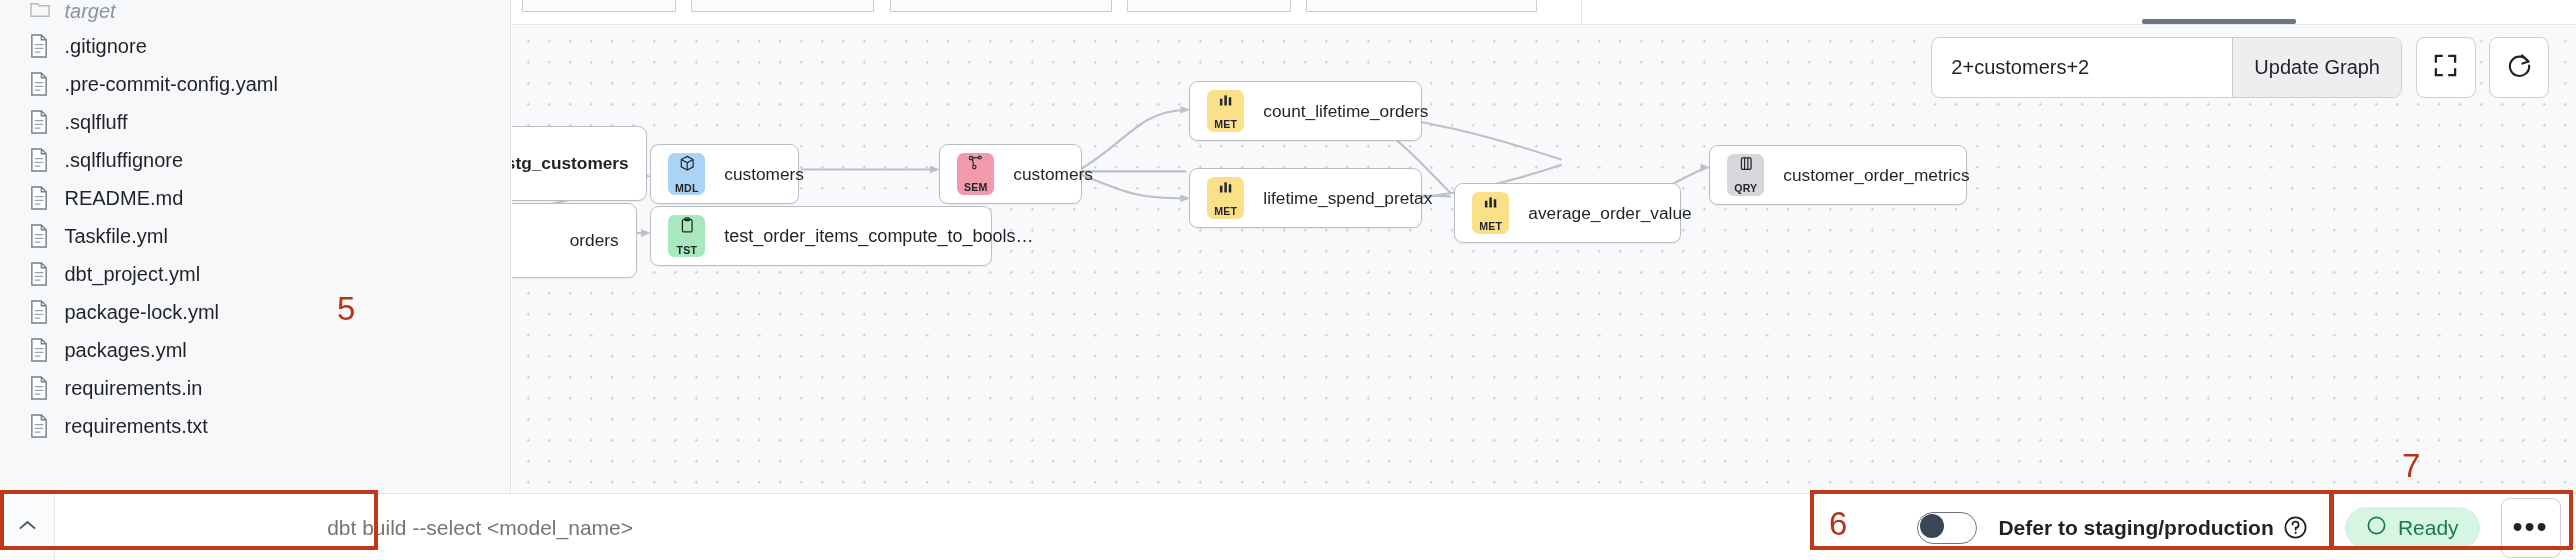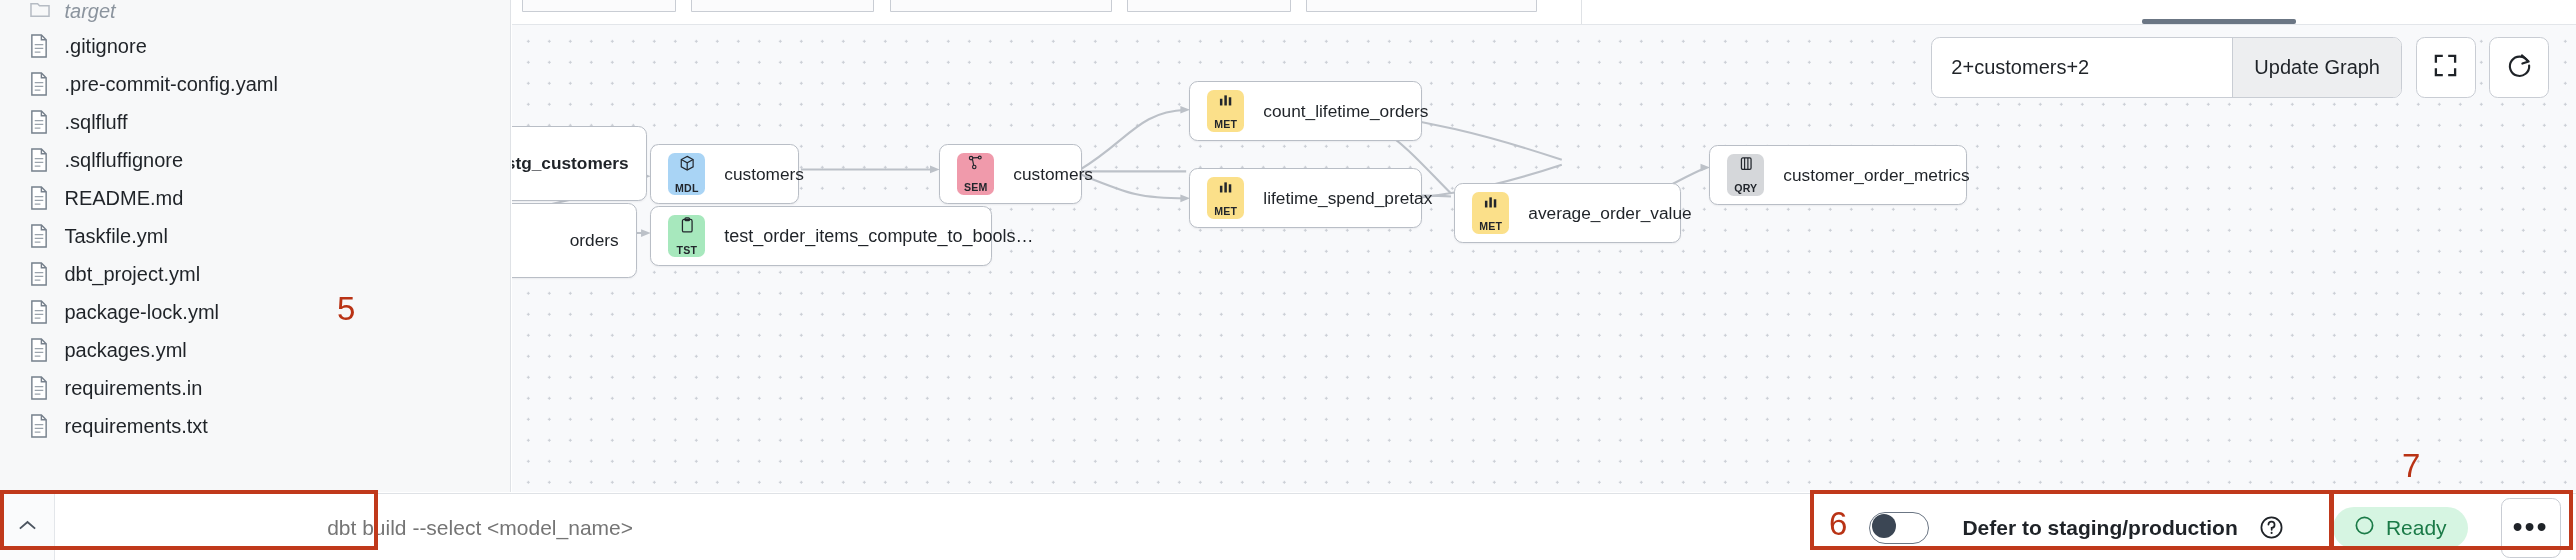--- a/index.html
+++ b/index.html
@@ -104,21 +104,21 @@
   #bottombar {
     position: absolute; left: 0; bottom: 0; width: 2576px; height: 68px;
     background: #ffffff; border-top: 1px solid #dfe2e6;
     display: flex; align-items: center;
   }
   #chevron-cell { width: 55px; height: 68px; display: flex; align-items: center;
                   justify-content: center; border-right: 1px solid #e3e6ea;
                   background: #fafbfc; cursor: pointer; }
   #cmd-input { flex: 0 0 auto; width: 578px; height: 68px; border: 0; outline: none; background: transparent;
                font-family: "Liberation Sans", sans-serif; font-size: 21px; color: #5b6672; padding-left: 32px; text-align: right; }
-  #bottom-right { margin-left: auto; display: flex; align-items: center; gap: 12px; padding-right: 15.4px; }
+  #bottom-right { margin-left: auto; display: flex; align-items: center; gap: 0; padding-right: 15.4px; }
   .toggle { width: 60px; height: 32px; border: 1.9px solid #6b7684; border-radius: 16.4px;
             background: #fff; position: relative; cursor: pointer; margin-left: 13.5px; }
   .toggle .knob { position: absolute; left: 1.9px; top: 1.9px; width: 24px; height: 24px;
                   border-radius: 50%; background: #3b4654; }
   .defer-label { font-size: 21px; font-weight: bold; color: #1f2328; margin-left: 21px; white-space: nowrap; }
   .help-icon { margin-left: 9.6px; display: inline-flex; }
   .ready-badge { display: flex; align-items: center; gap: 10.6px; height: 42px; padding: 0 21px;
                  background: #d6f5e2; border-radius: 21px; margin-left: 37px; cursor: pointer; }
   .ready-badge .rtext { font-size: 21px; color: #1a7a47; text-align: center; }
   .more-btn { width: 60px; height: 60px; margin-left: 21px; background: #fff; border: 1px solid #c9cdd4;

